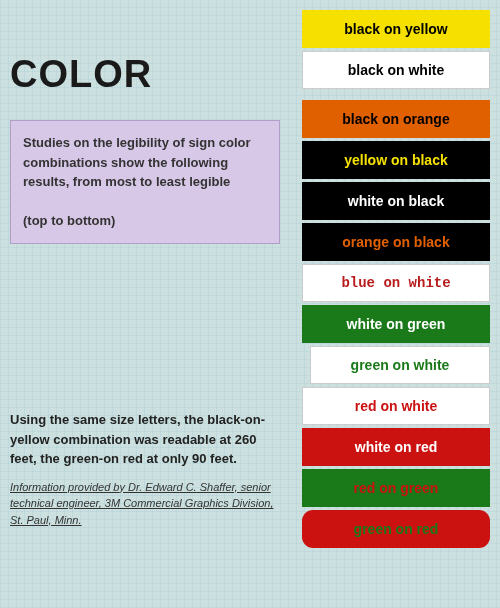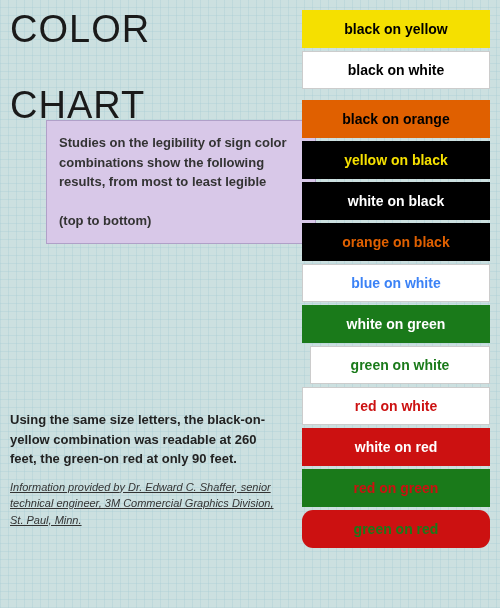--- a/index.html
+++ b/index.html
@@ -50,38 +50,38 @@
     
     .title-area {
       position: absolute;
       top: 10px;
       left: 10px;
       width: 280px;
     }
 
     .main-title {
       font-family: Arial Black, Arial, sans-serif;
-      font-weight: 400;
+      font-weight: 700;
       font-size: 38px;
       line-height: 1.0;
       color: #1a1a1a;
       text-transform: uppercase;
       letter-spacing: 1px;
+      margin-top: 45px;
     }
 
     
     .description-box {
       position: absolute;
       top: 120px;
       left: 10px;
       width: 270px;
       background-color: #d8c8e8;
       border: 1px solid #b0a0c8;
       padding: 12px;
-      margin-left: 36px;
     }
 
     .description-text {
       font-size: 13px;
       font-weight: bold;
       color: #333;
       line-height: 1.5;
     }
 
     
@@ -130,21 +130,21 @@
       text-align: center;
     }
 
     
     .black-on-yellow  { background-color: #f5e000; color: #000000; }
     .black-on-white   { background-color: #ffffff; color: #000000; border: 1px solid #ccc; }
     .black-on-orange  { background-color: #e06000; color: #000000; margin-top: 8px; }
     .yellow-on-black  { background-color: #000000; color: #f5e000; }
     .white-on-black   { background-color: #000000; color: #ffffff; }
     .orange-on-black  { background-color: #000000; color: #e06000; }
-    .blue-on-white    { background-color: #ffffff; color: #3b82f6; border: 1px solid #ccc; }
+    .blue-on-white    { background-color: #ffffff; color: #b91c1c; border: 1px solid #ccc; font-family: Liberation Mono, monospace; }
     .white-on-green   { background-color: #1a7a1a; color: #ffffff; }
     .green-on-white   { background-color: #ffffff; color: #1a7a1a; border: 1px solid #ccc; margin-left: 8px; }
     .red-on-white     { background-color: #ffffff; color: #cc1111; border: 1px solid #ccc; }
     .white-on-red     { background-color: #cc1111; color: #ffffff; }
     .red-on-green     { background-color: #1a7a1a; color: #cc1111; }
     .green-on-red     { background-color: #cc1111; color: #1a7a1a; border-radius: 11px; }
   </style>
 </head>
 <body>
 

